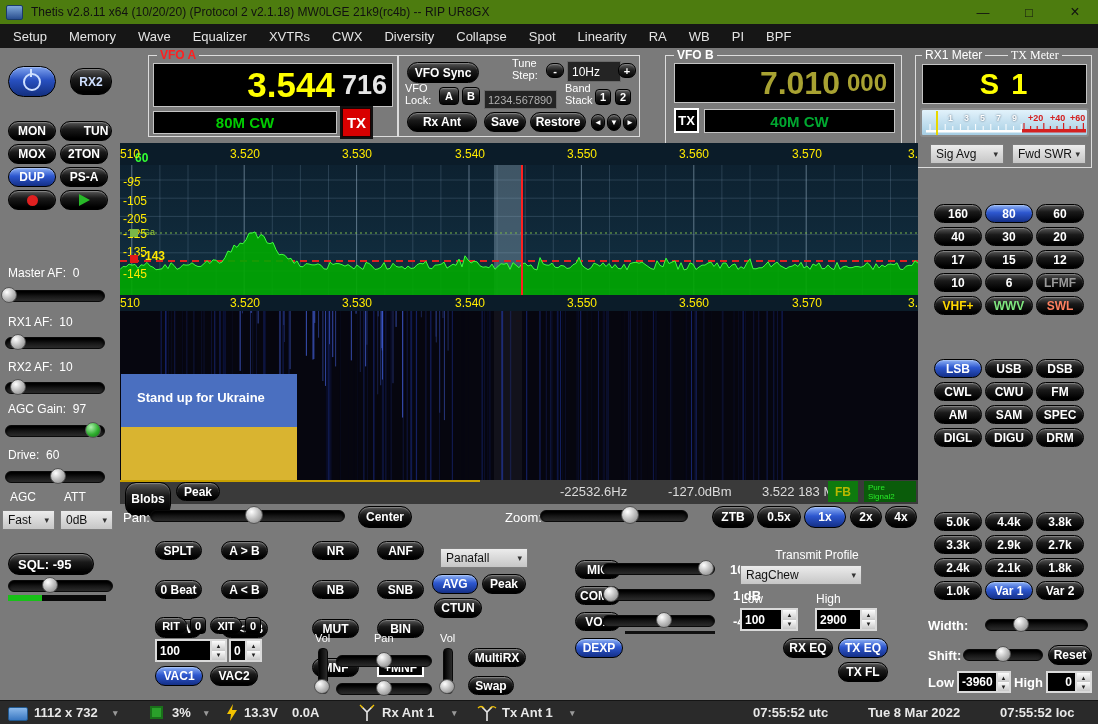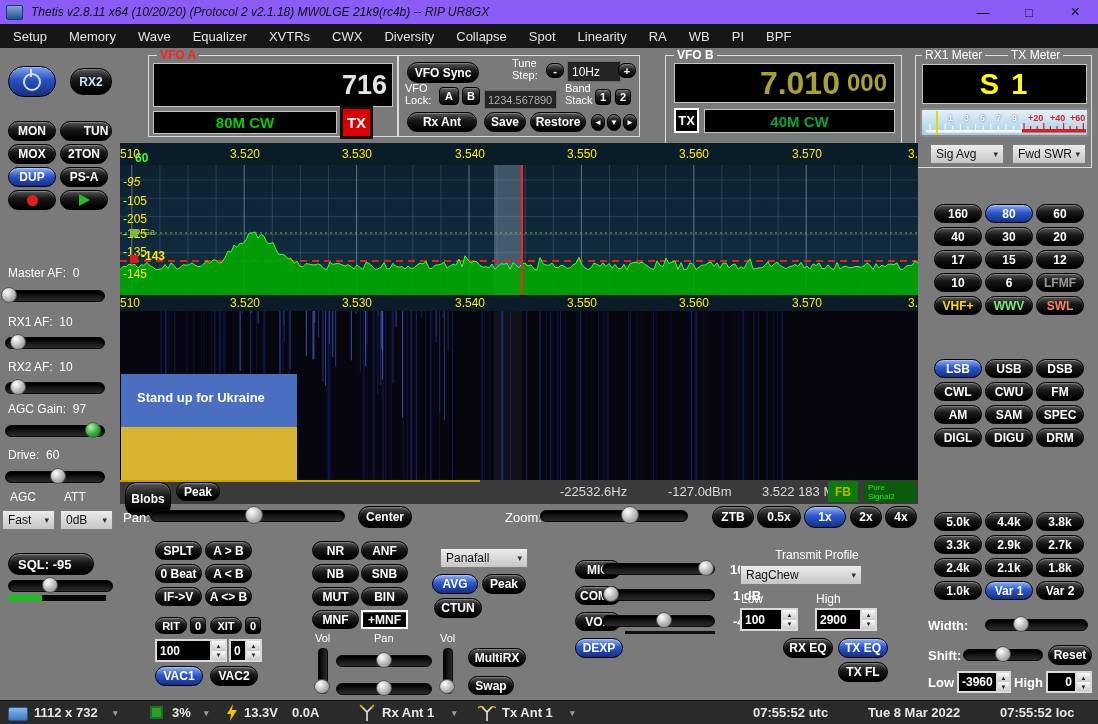--- a/index.html
+++ b/index.html
@@ -1,34 +1,34 @@
 <!DOCTYPE html>
 <html style="--accent: #2d57cf;"><head>
 <meta charset="utf-8">
 <style>
   html,body{margin:0;padding:0;background:#4a4a4a;}
   #app{position:relative;width:1098px;height:724px;background:#7a7a7a;font-family:"Liberation Sans",sans-serif;overflow:hidden;user-select:none;}
   .abs{position:absolute;}
   
-  .titlebar{position:absolute;left:0;top:0;width:1098px;height:24px;background:#8b5cf6;display:flex;align-items:center;color:#111;font-size:12px;font-style:italic;}
+  .titlebar{position:absolute;left:0;top:0;width:1098px;height:24px;background:#4d7c0f;display:flex;align-items:center;color:#111;font-size:12px;}
   .app-icon{width:15px;height:13px;margin:0 8px 0 6px;background:linear-gradient(#7fa8d9,#2a4f8f);border:1px solid #1a3a6a;border-radius:2px;}
   .winbtn{width:46px;height:24px;display:flex;align-items:center;justify-content:center;font-size:13px;color:#111;}
   .menubar{position:absolute;left:0;top:24px;width:1098px;height:24px;background:#161616;display:flex;align-items:center;padding-left:2px;box-sizing:border-box;}
   .menubar .mi{color:#e4e4e4;font-size:13px;padding:0 11px;}
   .statusbar{position:absolute;left:0;top:700px;width:1098px;height:24px;background:#2a2a2a;border-top:1px solid #151515;color:#e8e8e8;font-size:13px;font-weight:bold;}
   .statusbar span{position:absolute;top:4px;}
   .ddarr{color:#9a9a9a;font-size:9px;}
   
   .pill{position:absolute;display:flex;align-items:center;justify-content:center;background:linear-gradient(#585858,#1a1a1a 40%,#000 90%);border:1px solid #000;border-radius:11px;color:#fff;font-weight:bold;font-size:12px;box-shadow:inset 0 1px 1px rgba(255,255,255,.28);box-sizing:border-box;}
   .pill.active{background:linear-gradient(#8fb2f5,#2d57cf 45%,#142f86);}
   .pill.c-gray{color:#9a9a9a;} .pill.c-yellow{color:#ffd800;} .pill.c-green{color:#7fe87f;} .pill.c-red{color:#ff8060;}
   .pill.boxed{border-radius:0;border:2px solid #fff;background:#050505;}
   .grid3{position:absolute;display:grid;grid-template-columns:repeat(3,48px);grid-auto-rows:20px;gap:3px;}
   .grid3 .pill{position:relative;height:19px;}
-  .grid2{position:absolute;display:grid;grid-template-columns:50px 49px;grid-auto-rows:23px;}
+  .grid2{position:absolute;display:grid;grid-template-columns:50px 49px;grid-auto-rows:23px;gap:16px;}
   .grid2 .pill{position:relative;width:47px;height:19px;}
   
   .lcd{position:absolute;background:#000;border:1px solid #c4c4c4;box-sizing:border-box;}
   .group{position:absolute;border:1px solid #dcdcdc;box-sizing:border-box;}
   .gtitle{position:absolute;top:-8px;background:#7a7a7a;padding:0 3px;font-size:12px;font-weight:bold;color:#fff;line-height:14px;}
   .lbl{position:absolute;color:#fff;font-size:12px;white-space:nowrap;}
   .lbl.b{font-weight:bold;}
   .sq{position:absolute;background:linear-gradient(#606060,#1e1e1e 50%,#050505);border:1px solid #000;border-radius:4px;color:#fff;font-weight:bold;font-size:11px;display:flex;align-items:center;justify-content:center;box-sizing:border-box;box-shadow:inset 0 1px 1px rgba(255,255,255,.25);}
   .dd{position:absolute;background:linear-gradient(#ececec,#c6c6c6);border:1px solid #7e7e7e;color:#111;font-size:12px;display:flex;align-items:center;padding:0 5px;box-sizing:border-box;}
   .dd .arr{margin-left:auto;color:#333;font-size:9px;}
@@ -161,20 +161,21 @@
       <div class="track"></div>
       <div class="knob"></div>
     </div>
   <div class="abs" style="left:8px;top:595px;width:98px;height:6px;background:#080808;">
       <div style="width:34px;height:6px;background:#18c018;"></div>
     </div>
 
   <div class="group" style="left:148px;top:55px;width:250px;height:82px;">
     <div class="gtitle" style="left:8px;color:#ff2020;">VFO A</div>
     <div class="lcd" style="left:4px;top:7px;width:240px;height:44px;display:flex;align-items:center;justify-content:flex-end;padding-right:5px;">
+      <span style="color:#ffff00;font-size:35px;font-weight:bold;">3.544</span>
       <span style="color:#e5e5e5;font-size:27px;font-weight:bold;margin-left:7px;">716</span>
     </div>
     <div class="lcd" style="left:4px;top:55px;width:184px;height:23px;display:flex;align-items:center;justify-content:center;">
       <span style="color:#00cc00;font-size:15px;font-weight:bold;">80M CW</span>
     </div>
     <div class="abs" style="left:193px;top:52px;width:27px;height:27px;background:#d80000;border:1px solid #200;box-shadow:0 0 0 2px #111;display:flex;align-items:center;justify-content:center;color:#fff;font-weight:bold;font-size:15px;">TX</div>
   </div>
 
   <div class="group" style="left:398px;top:55px;width:242px;height:82px;">
     <div class="pill" style="left:8px;top:6px;width:72px;height:21px;">VFO Sync</div>
@@ -204,21 +205,21 @@
       <span style="color:#a8a232;font-size:24px;font-weight:bold;margin-left:7px;">000</span>
     </div>
     <div class="abs" style="left:8px;top:52px;width:25px;height:25px;background:#000;border:2px solid #fff;box-sizing:border-box;display:flex;align-items:center;justify-content:center;color:#fff;font-weight:bold;font-size:13px;">TX</div>
     <div class="lcd" style="left:38px;top:53px;width:191px;height:24px;display:flex;align-items:center;justify-content:center;">
       <span style="color:#00a830;font-size:15px;font-weight:bold;">40M CW</span>
     </div>
   </div>
 
   <div class="group" style="left:915px;top:55px;width:177px;height:113px;">
     <div class="gtitle" style="left:6px;font-weight:normal;">RX1 Meter</div>
-    <div class="gtitle" style="left:92px;font-weight:normal;">TX Meter</div>
+    <div class="gtitle" style="left:92px;font-weight:normal;font-family:Liberation Serif, serif;">TX Meter</div>
     <div class="lcd" style="left:6px;top:8px;width:165px;height:40px;display:flex;align-items:center;justify-content:center;">
       <span style="color:#ffff00;font-size:29px;font-weight:bold;letter-spacing:2px;">S 1</span>
     </div>
     <div class="mscale">
 
       <svg id="meter-ticks" width="165" height="25" style="position:absolute;left:0;top:0;">
           <line x1="8" y1="14" x2="8" y2="20" stroke="#fff" stroke-width="1"></line>
           <line x1="15.6" y1="16" x2="15.6" y2="20" stroke="#fff" stroke-width="1"></line>
           <line x1="23.2" y1="14" x2="23.2" y2="20" stroke="#fff" stroke-width="1"></line>
           <line x1="30.799999999999997" y1="16" x2="30.799999999999997" y2="20" stroke="#fff" stroke-width="1"></line>

